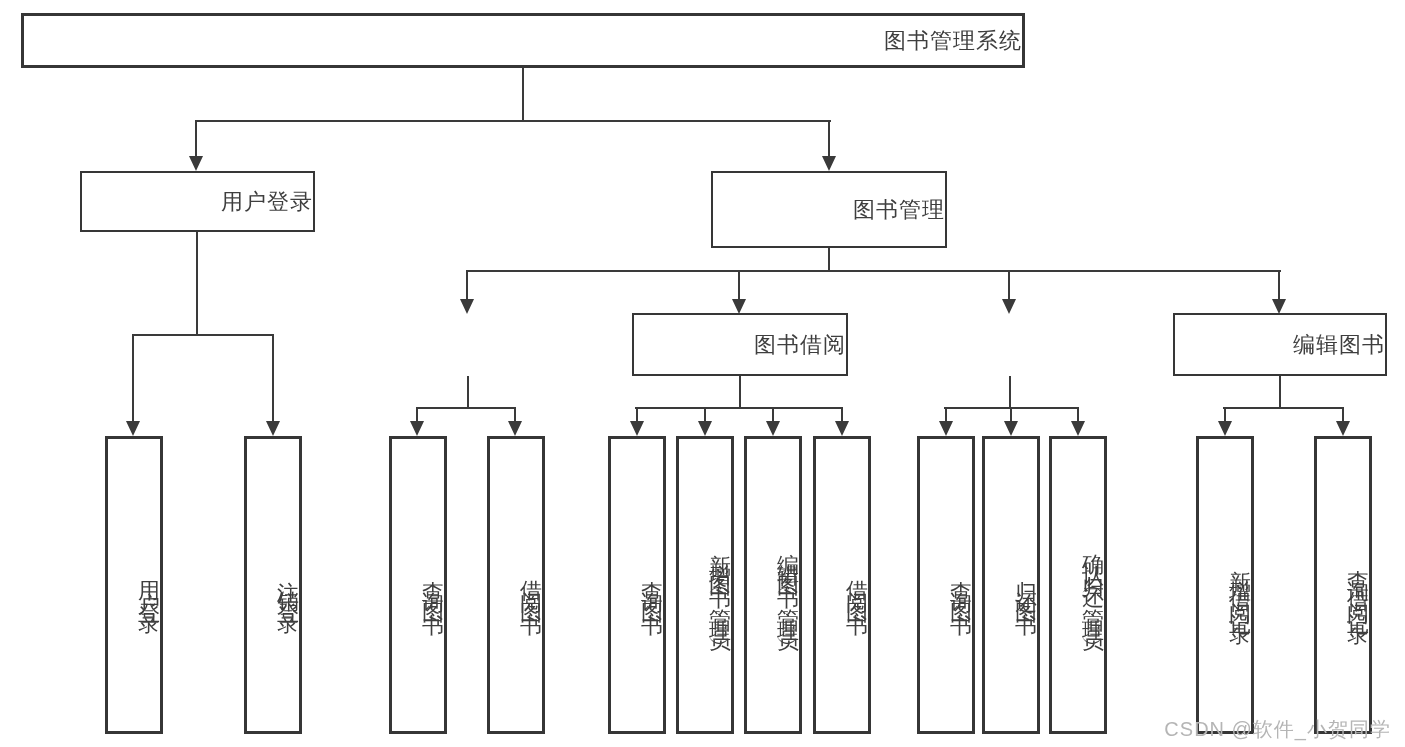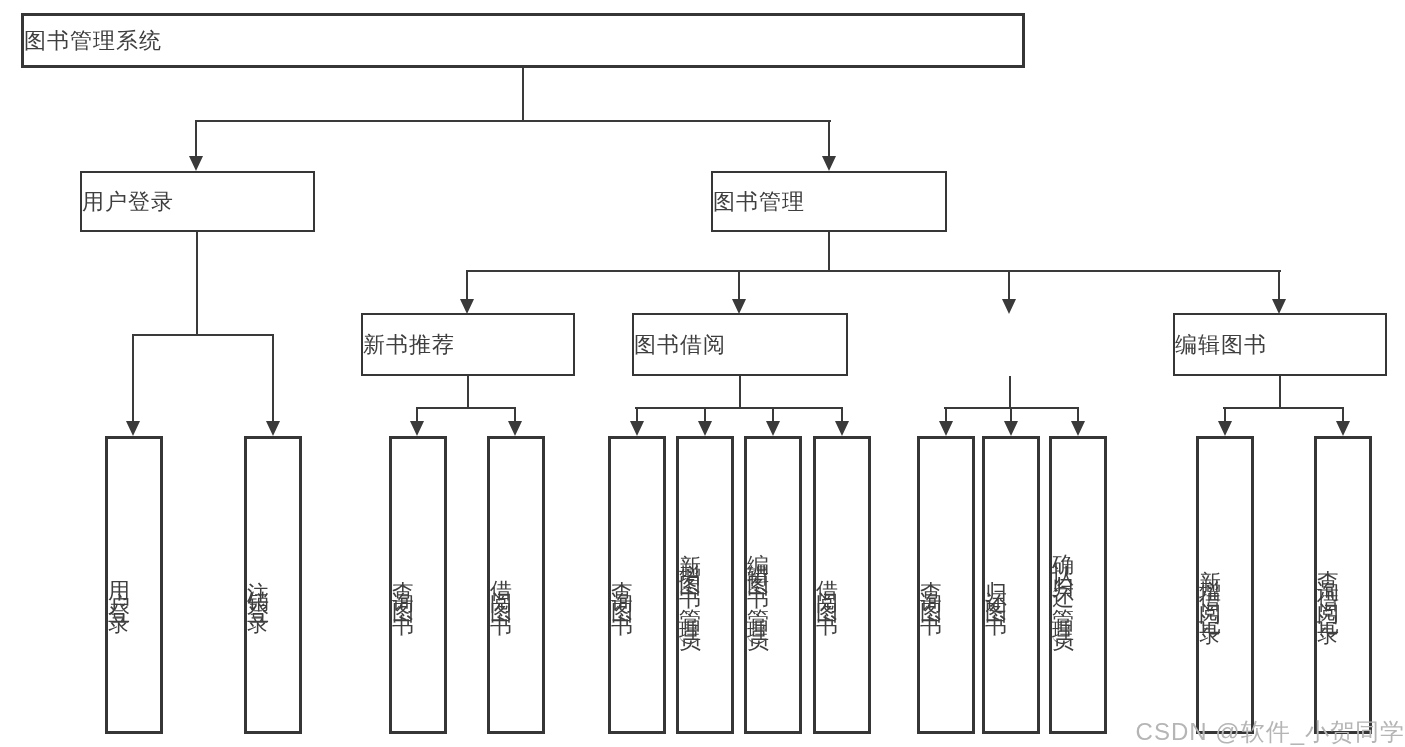--- a/index.html
+++ b/index.html
@@ -17,21 +17,21 @@
     height:747px;
     background:var(--bg);
     overflow:hidden;
   }
   .box{
     position:absolute;
     background:#ffffff;
     border:2px solid var(--border);
     display:flex;
     align-items:center;
-    justify-content:flex-start;
+    justify-content:flex-end;
     box-sizing:border-box;
     color:var(--text);
   }
   .box.root{border-width:3px;}
   .box.leaf{border-width:3px;}
   .hlabel{
     font-size:22px;
     letter-spacing:1px;
     white-space:nowrap;
   }
@@ -48,22 +48,22 @@
   .arr{
     position:absolute;
     width:0;height:0;
     border-left:7px solid transparent;
     border-right:7px solid transparent;
     border-top:15px solid var(--line);
   }
   .watermark{
     position:absolute;
     top:716px;
-    right:0;
-    font-size:24px;
+    right:14px;
+    font-size:20px;
     color:var(--wm);
     letter-spacing:1px;
     z-index:6;
     white-space:nowrap;
   }
 </style>
 </head>
 <body>
 
 <div class="canvas">
@@ -127,27 +127,24 @@
   <div class="vl" style="left:1342px;top:407px;height:15px;"></div>
   <div class="arr" style="left:1336px;top:421px;"></div>
 
   <div class="box root" style="left:21px;top:13px;width:1004px;height:55px;">
     <span class="hlabel">图书管理系统</span>
   </div>
 
   <div class="box" style="left:80px;top:171px;width:235px;height:61px;">
     <span class="hlabel">用户登录</span>
   </div>
-  <div class="box" style="left:711px;top:171px;width:236px;height:61px;">
+  <div class="box" style="left:711px;top:171px;width:236px;height:77px;">
     <span class="hlabel">图书管理</span>
   </div>
 
-  <div class="box" style="left:361px;top:313px;width:214px;height:63px;">
-    <span class="hlabel">新书推荐</span>
-  </div>
   <div class="box" style="left:632px;top:313px;width:216px;height:63px;">
     <span class="hlabel">图书借阅</span>
   </div>
   <div class="box" style="left:1173px;top:313px;width:214px;height:63px;">
     <span class="hlabel">编辑图书</span>
   </div>
 
   <div class="box leaf" style="left:105px;top:436px;width:58px;height:298px;">
     <span class="vlabel">用户登录</span>
   </div>

